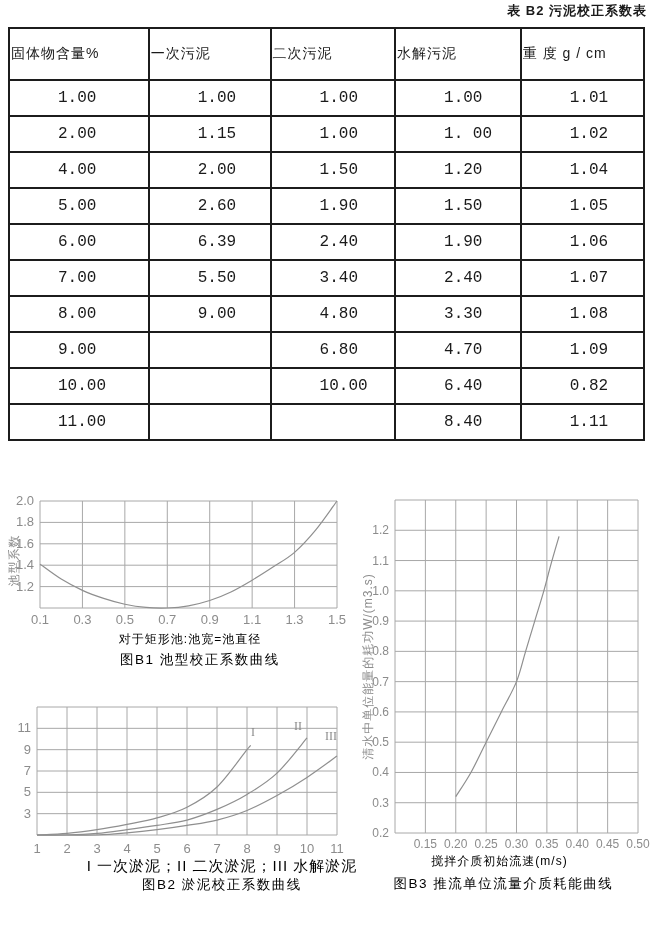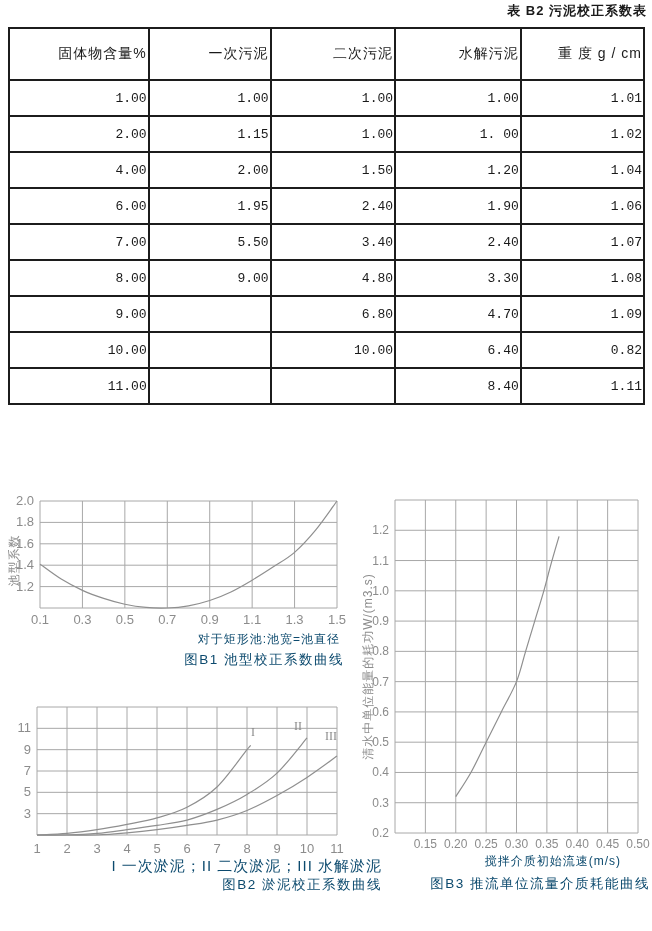--- a/index.html
+++ b/index.html
@@ -2,32 +2,32 @@
 <html><head>
 <meta charset="utf-8">
 <style>
   html,body{margin:0;padding:0;background:#fff;}
   body{width:652px;height:931px;position:relative;overflow:hidden;
        font-family:"Liberation Sans",sans-serif;color:#1a1a1a;}
   .doc-title{position:absolute;top:2px;right:5px;font-size:13px;font-weight:bold;
              letter-spacing:1px;white-space:nowrap;}
   .data-table{position:absolute;left:8px;top:27px;width:637px;border-collapse:collapse;
               table-layout:fixed;}
-  .data-table th,.data-table td{border:2px solid #1c1c1c;text-align:right;vertical-align:middle;
+  .data-table th,.data-table td{border:2px solid #1c1c1c;text-align:left;vertical-align:middle;
               overflow:hidden;white-space:nowrap;}
   .data-table th{height:48px;font-size:14px;font-weight:normal;letter-spacing:1px;}
-  .data-table td{height:32px;font-size:13px;font-family:"Liberation Mono",monospace;padding-left:48px;}
+  .data-table td{height:32px;font-size:16px;font-family:"Liberation Mono",monospace;padding-left:48px;}
   .fig{position:absolute;}
   svg{overflow:visible;display:block;}
   .grid{stroke:#a8a8a8;stroke-width:1;}
   .curve{stroke:#8f8f8f;stroke-width:1.2;fill:none;}
   text.tick{fill:#8c8c8c;font-size:13px;font-family:"Liberation Sans",sans-serif;}
   svg[data-chart="b3"] text.tick{font-size:12px;}
   text.ann{fill:#8c8c8c;font-size:12px;font-family:"Liberation Serif",serif;}
-  .caption,.axis-label,.legend{position:absolute;color:#0c4a6e;text-align:right;white-space:nowrap;}
+  .caption,.axis-label,.legend{position:absolute;color:#000000;text-align:center;white-space:nowrap;}
   .caption{font-size:13.5px;letter-spacing:1.5px;}
   .axis-label{font-size:12px;letter-spacing:1px;}
   .legend{font-size:15px;letter-spacing:1px;}
   .vlabel{position:absolute;color:#8c8c8c;text-align:center;white-space:nowrap;
           transform:rotate(-90deg);font-size:12px;letter-spacing:1px;}
   .footer-line{position:absolute;left:2px;top:939px;font-size:16px;font-weight:bold;
                letter-spacing:1px;}
 </style>
 </head>
 <body>
@@ -67,22 +67,29 @@
         <td>1.02</td>
       </tr>
       <tr>
         <td>4.00</td>
         <td>2.00</td>
         <td>1.50</td>
         <td>1.20</td>
         <td>1.04</td>
       </tr>
       <tr>
+        <td>5.00</td>
+        <td>2.60</td>
+        <td>1.90</td>
+        <td>1.50</td>
+        <td>1.05</td>
+      </tr>
+      <tr>
         <td>6.00</td>
-        <td>1.95</td>
+        <td>6.39</td>
         <td>2.40</td>
         <td>1.90</td>
         <td>1.06</td>
       </tr>
       <tr>
         <td>7.00</td>
         <td>5.50</td>
         <td>3.40</td>
         <td>2.40</td>
         <td>1.07</td>
@@ -145,21 +152,21 @@
       <text x="34" y="15" class="tick" text-anchor="end">2.0</text>
       <text x="34" y="36.39999999999999" class="tick" text-anchor="end">1.8</text>
       <text x="34" y="57.8" class="tick" text-anchor="end">1.6</text>
       <text x="34" y="79.20000000000002" class="tick" text-anchor="end">1.4</text>
       <text x="34" y="100.60000000000001" class="tick" text-anchor="end">1.2</text>
       <path d="M40,74.13000000000001C43.535714285714285,76.62666666666668 54.14285714285715,84.74083333333334 61.21428571428572,89.11C68.28571428571429,93.47916666666666 75.35714285714285,97.135 82.42857142857142,100.345C89.49999999999999,103.55499999999999 96.57142857142858,106.05166666666665 103.64285714285715,108.36999999999999C110.71428571428572,110.68833333333333 117.7857142857143,112.73916666666668 124.85714285714288,114.25500000000001C131.92857142857144,115.77083333333334 139,116.84083333333335 146.07142857142856,117.46500000000002C153.1428571428571,118.08916666666669 160.2142857142857,118.2675 167.28571428571428,118C174.35714285714286,117.7325 181.42857142857144,117.10833333333333 188.50000000000003,115.86C195.5714285714286,114.61166666666666 202.64285714285717,112.82833333333332 209.71428571428575,110.50999999999999C216.78571428571433,108.19166666666666 223.8571428571429,105.33833333333335 230.92857142857144,101.95000000000002C238,98.56166666666668 245.07142857142856,94.37083333333334 252.14285714285714,90.18C259.2142857142857,85.98916666666668 266.28571428571433,81.44166666666668 273.3571428571429,76.805C280.42857142857144,72.16833333333334 287.5,68.5125 294.57142857142856,62.36C301.6428571428571,56.207499999999996 308.7142857142857,48.45 315.7857142857143,39.89C322.85714285714283,31.33 333.4642857142857,15.815000000000001 337,11" class="curve"></path>
     </svg>
 </div>
 <div class="vlabel" style="left:-36px;top:552px;width:100px;">池型系数</div>
 <div class="axis-label" style="left:40px;top:631px;width:300px;">对于矩形池:池宽=池直径</div>
-<div class="caption" style="left:24px;top:651px;width:320px;">图B1 池型校正系数曲线</div>
+<div class="caption" style="left:40px;top:651px;width:320px;">图B1 池型校正系数曲线</div>
 
 <div class="fig" style="left:0;top:695px;">
   <svg data-chart="b2" xmlns="http://www.w3.org/2000/svg" width="345" height="168">
       <line x1="37" y1="12" x2="37" y2="140" class="grid"></line>
       <line x1="67" y1="12" x2="67" y2="140" class="grid"></line>
       <line x1="97" y1="12" x2="97" y2="140" class="grid"></line>
       <line x1="127" y1="12" x2="127" y2="140" class="grid"></line>
       <line x1="157" y1="12" x2="157" y2="140" class="grid"></line>
       <line x1="187" y1="12" x2="187" y2="140" class="grid"></line>
       <line x1="217" y1="12" x2="217" y2="140" class="grid"></line>

